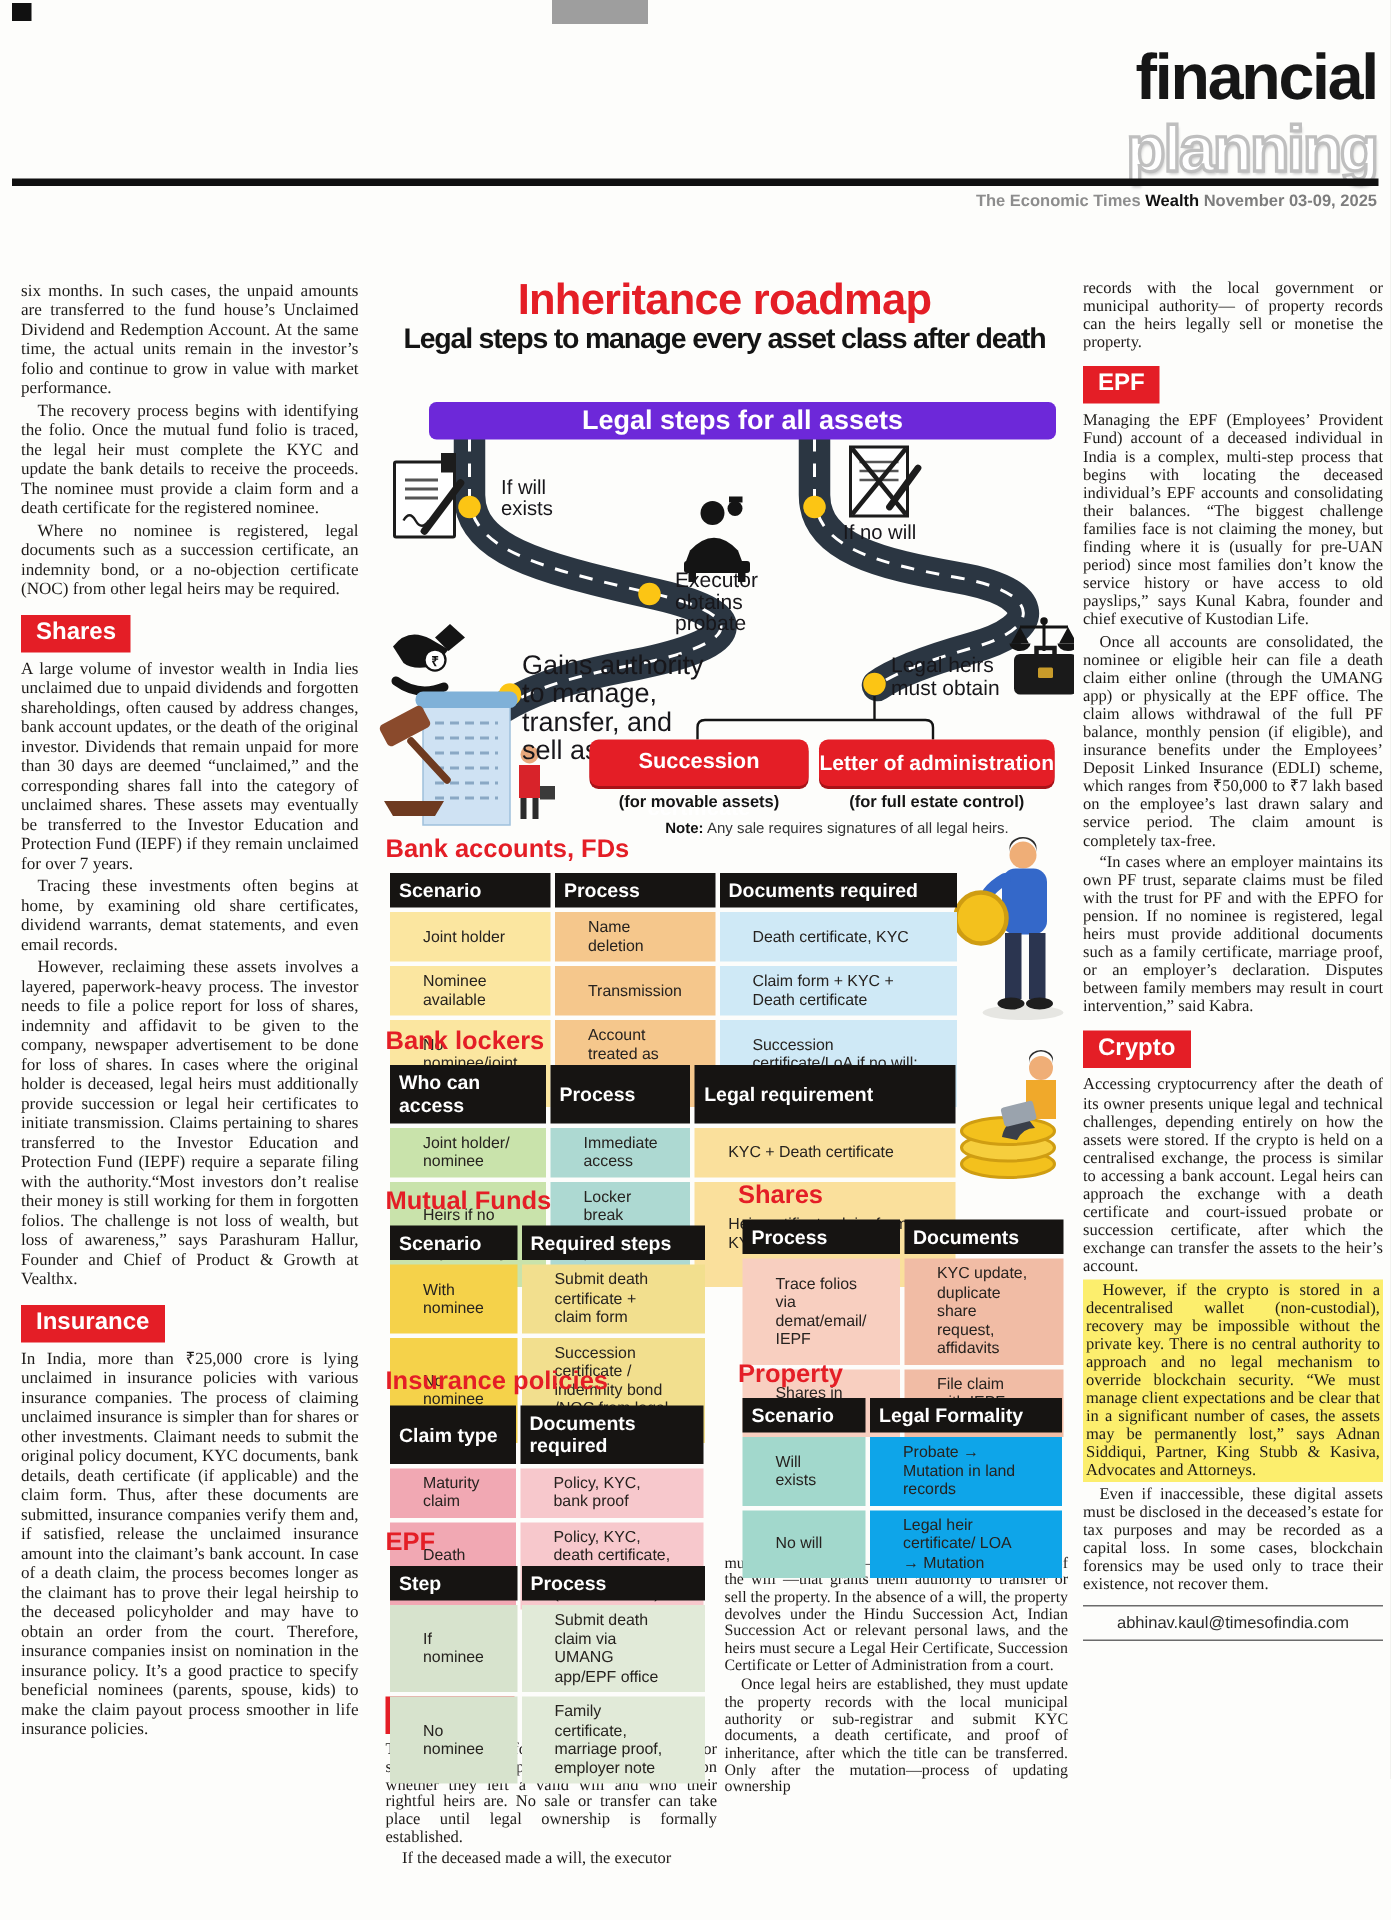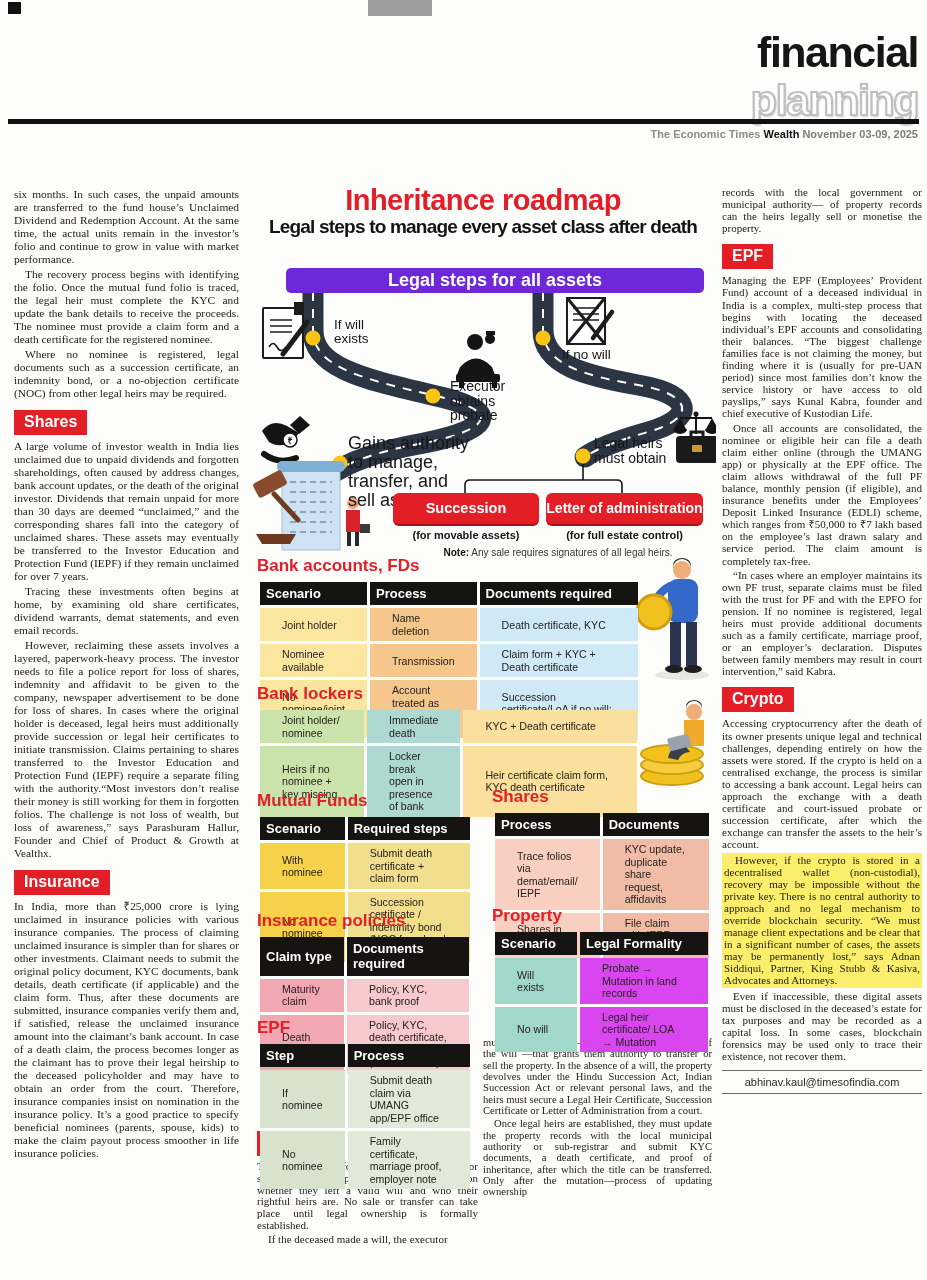--- a/index.html
+++ b/index.html
@@ -47,21 +47,21 @@
   .tbl-title{font:700 17px "Liberation Sans",sans-serif;color:#e41e26;margin:0 0 3px;}
   table{border-collapse:separate;border-spacing:3px;table-layout:fixed;
         font:400 10.6px/1.18 "Liberation Sans",sans-serif;color:#26221f;}
   th{background:#161412;color:#fff;font-weight:700;font-size:13px;text-align:left;padding:4px 6px;}
   td{padding:4px 22px;vertical-align:middle;margin-left:26px;}
   .t-ba td:nth-child(1){background:#fbe6a0}.t-ba td:nth-child(2){background:#f5c78c}.t-ba td:nth-child(3){background:#cfe9f6}
   .t-bl td:nth-child(1){background:#c9e3ab}.t-bl td:nth-child(2){background:#add9d2}.t-bl td:nth-child(3){background:#fae09c}
   .t-mf td:nth-child(1){background:#f5d24a}.t-mf td:nth-child(2){background:#f2df8e}
   .t-sh td:nth-child(1){background:#f8cfc0}.t-sh td:nth-child(2){background:#f1bca5}
   .t-in td:nth-child(1){background:#f1a8b3}.t-in td:nth-child(2){background:#f7c8cc}
-  .t-pr td:nth-child(1){background:#a2d8cc}.t-pr td:nth-child(2){background:#d946ef}
+  .t-pr td:nth-child(1){background:#a2d8cc}.t-pr td:nth-child(2){background:#0ea5e9}
   .t-ep td:nth-child(1){background:#d7e3cd}.t-ep td:nth-child(2){background:#e1ead8}
 </style>
 </head>
 <body>
 
 <div id="page">
 
   <div class="abs decor" style="left:8px;top:2px;width:13px;height:12px;"></div>
   <div class="abs" style="left:368px;top:0;width:64px;height:16px;background:#9e9e9e;"></div>
 
@@ -223,23 +223,28 @@
 
   <div class="tblock" style="left:257px;top:684px;width:384px;">
     <div class="tbl-title">Bank lockers</div>
     <table class="t-bl">
       <colgroup>
           <col style="width:104px">
           <col style="width:92px">
           <col style="width:174px">
         </colgroup>
       <tbody>
+          <tr>
+        <th>Who can access</th>
+        <th>Process</th>
+        <th>Legal requirement</th>
+      </tr>
       <tr>
         <td>Joint holder/ nominee</td>
-        <td>Immediate death</td>
+        <td>Immediate access</td>
         <td>KYC + Death certificate</td>
       </tr>
       <tr>
         <td>Heirs if no nominee + key missing</td>
         <td>Locker break open in presence of bank</td>
         <td>Heir certificate claim form, KYC death certificate</td>
       </tr>
     </tbody>
       </table>
   </div>

